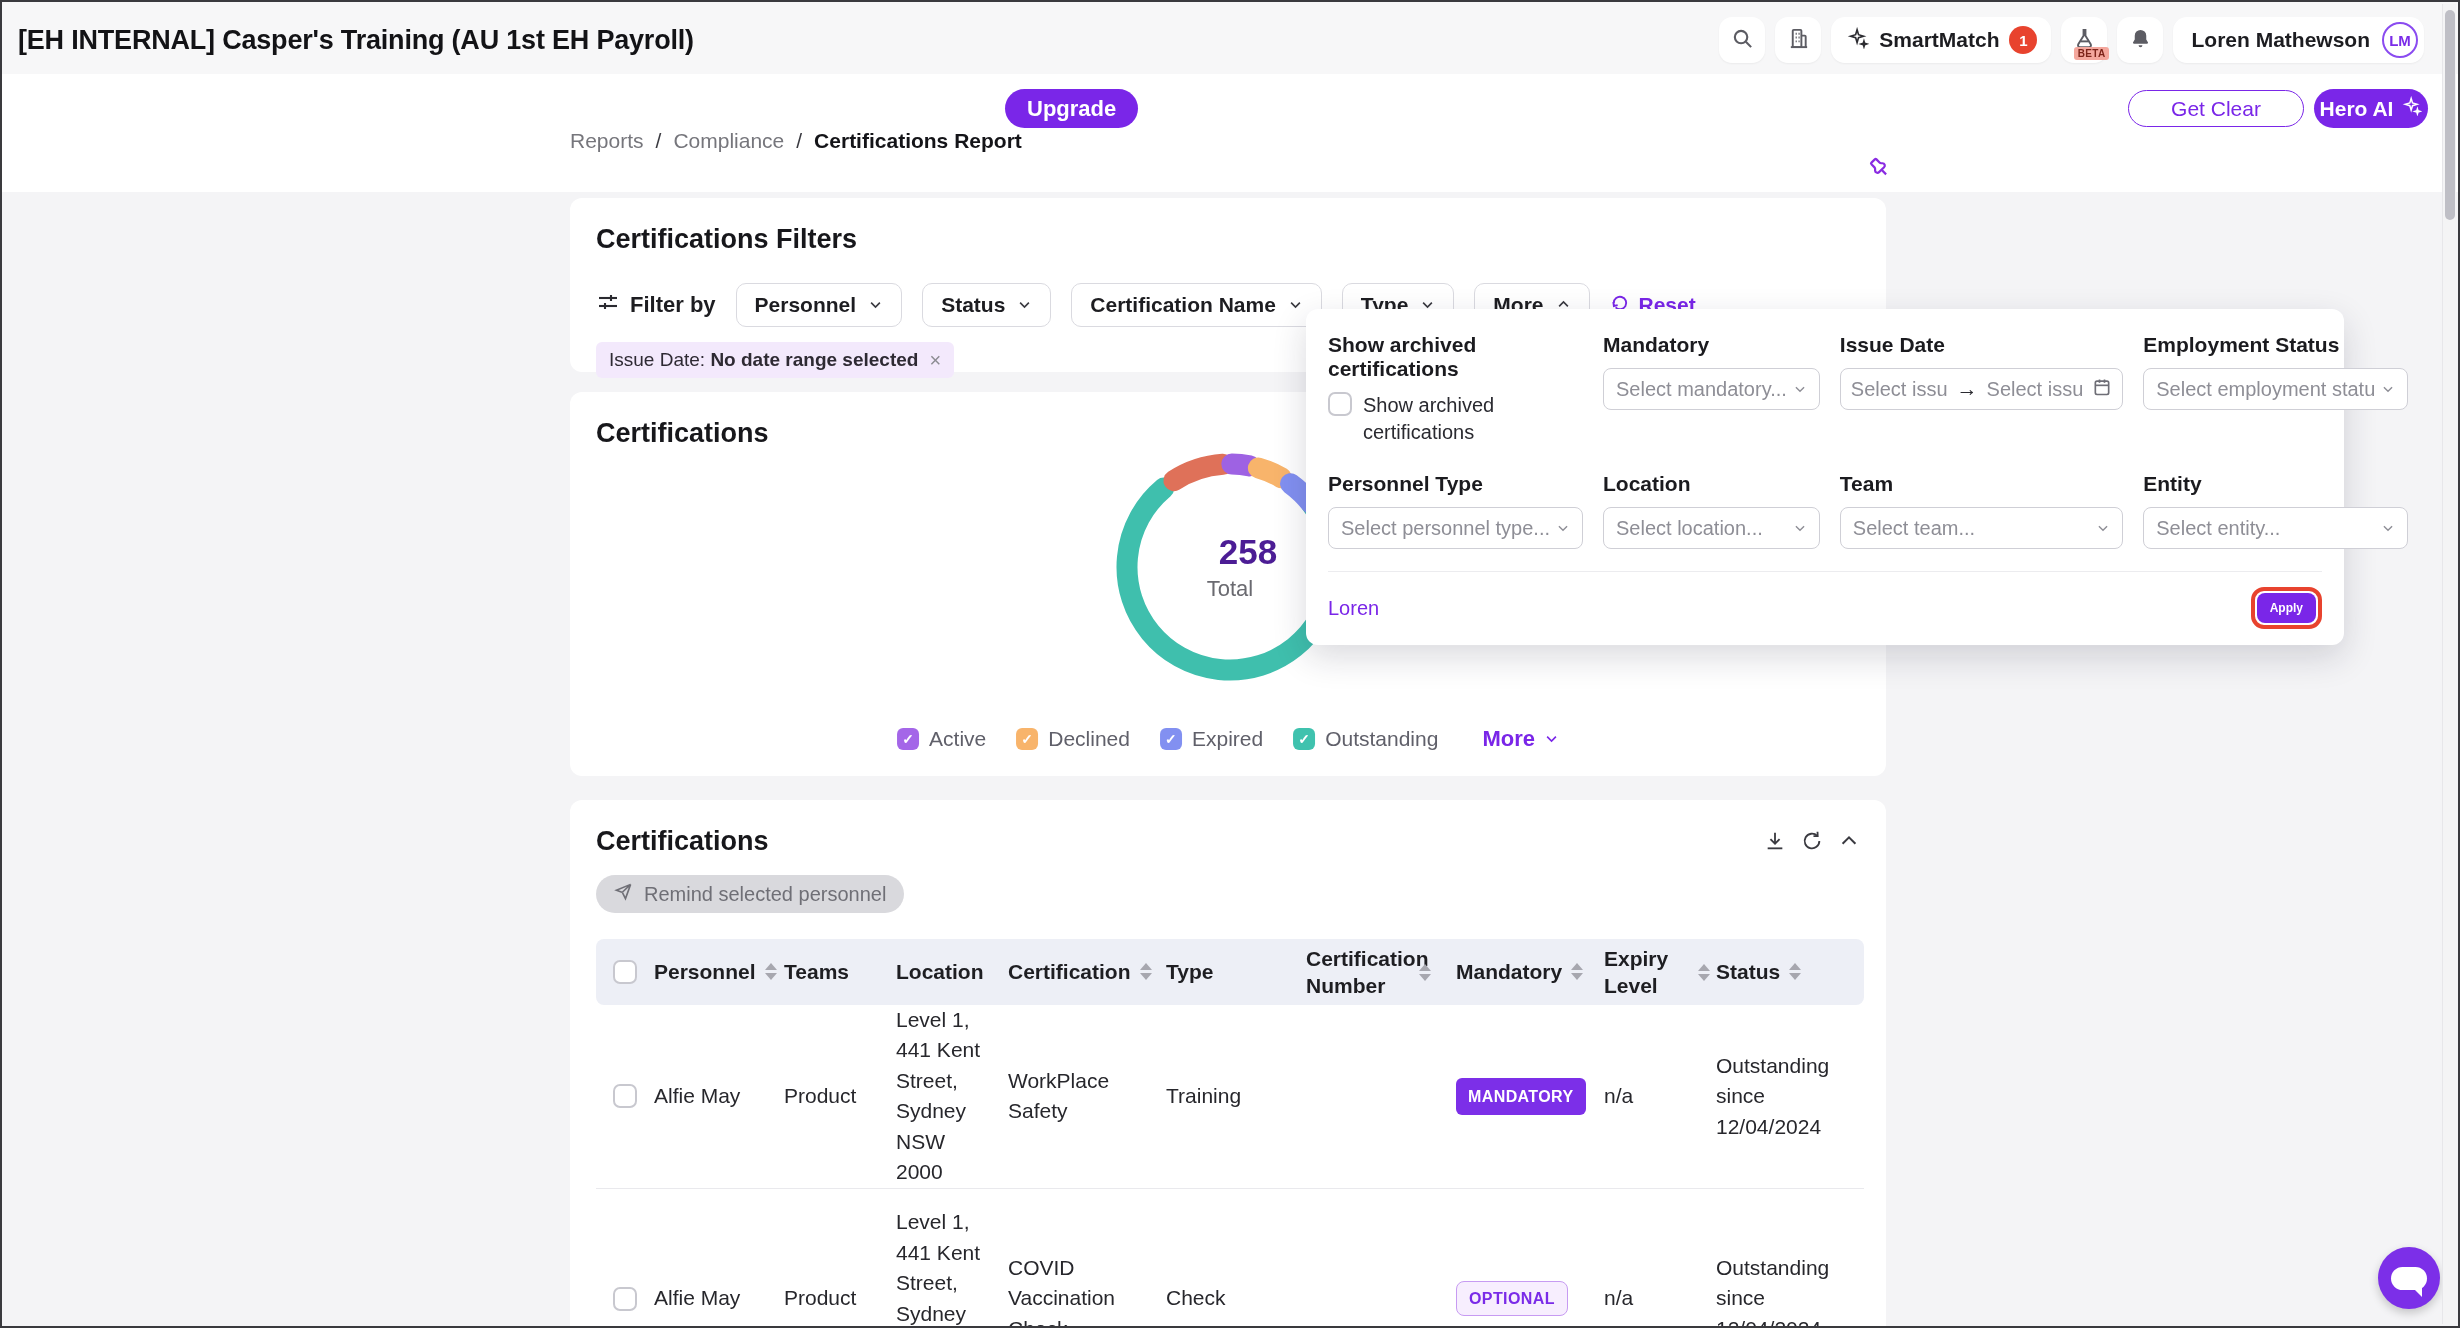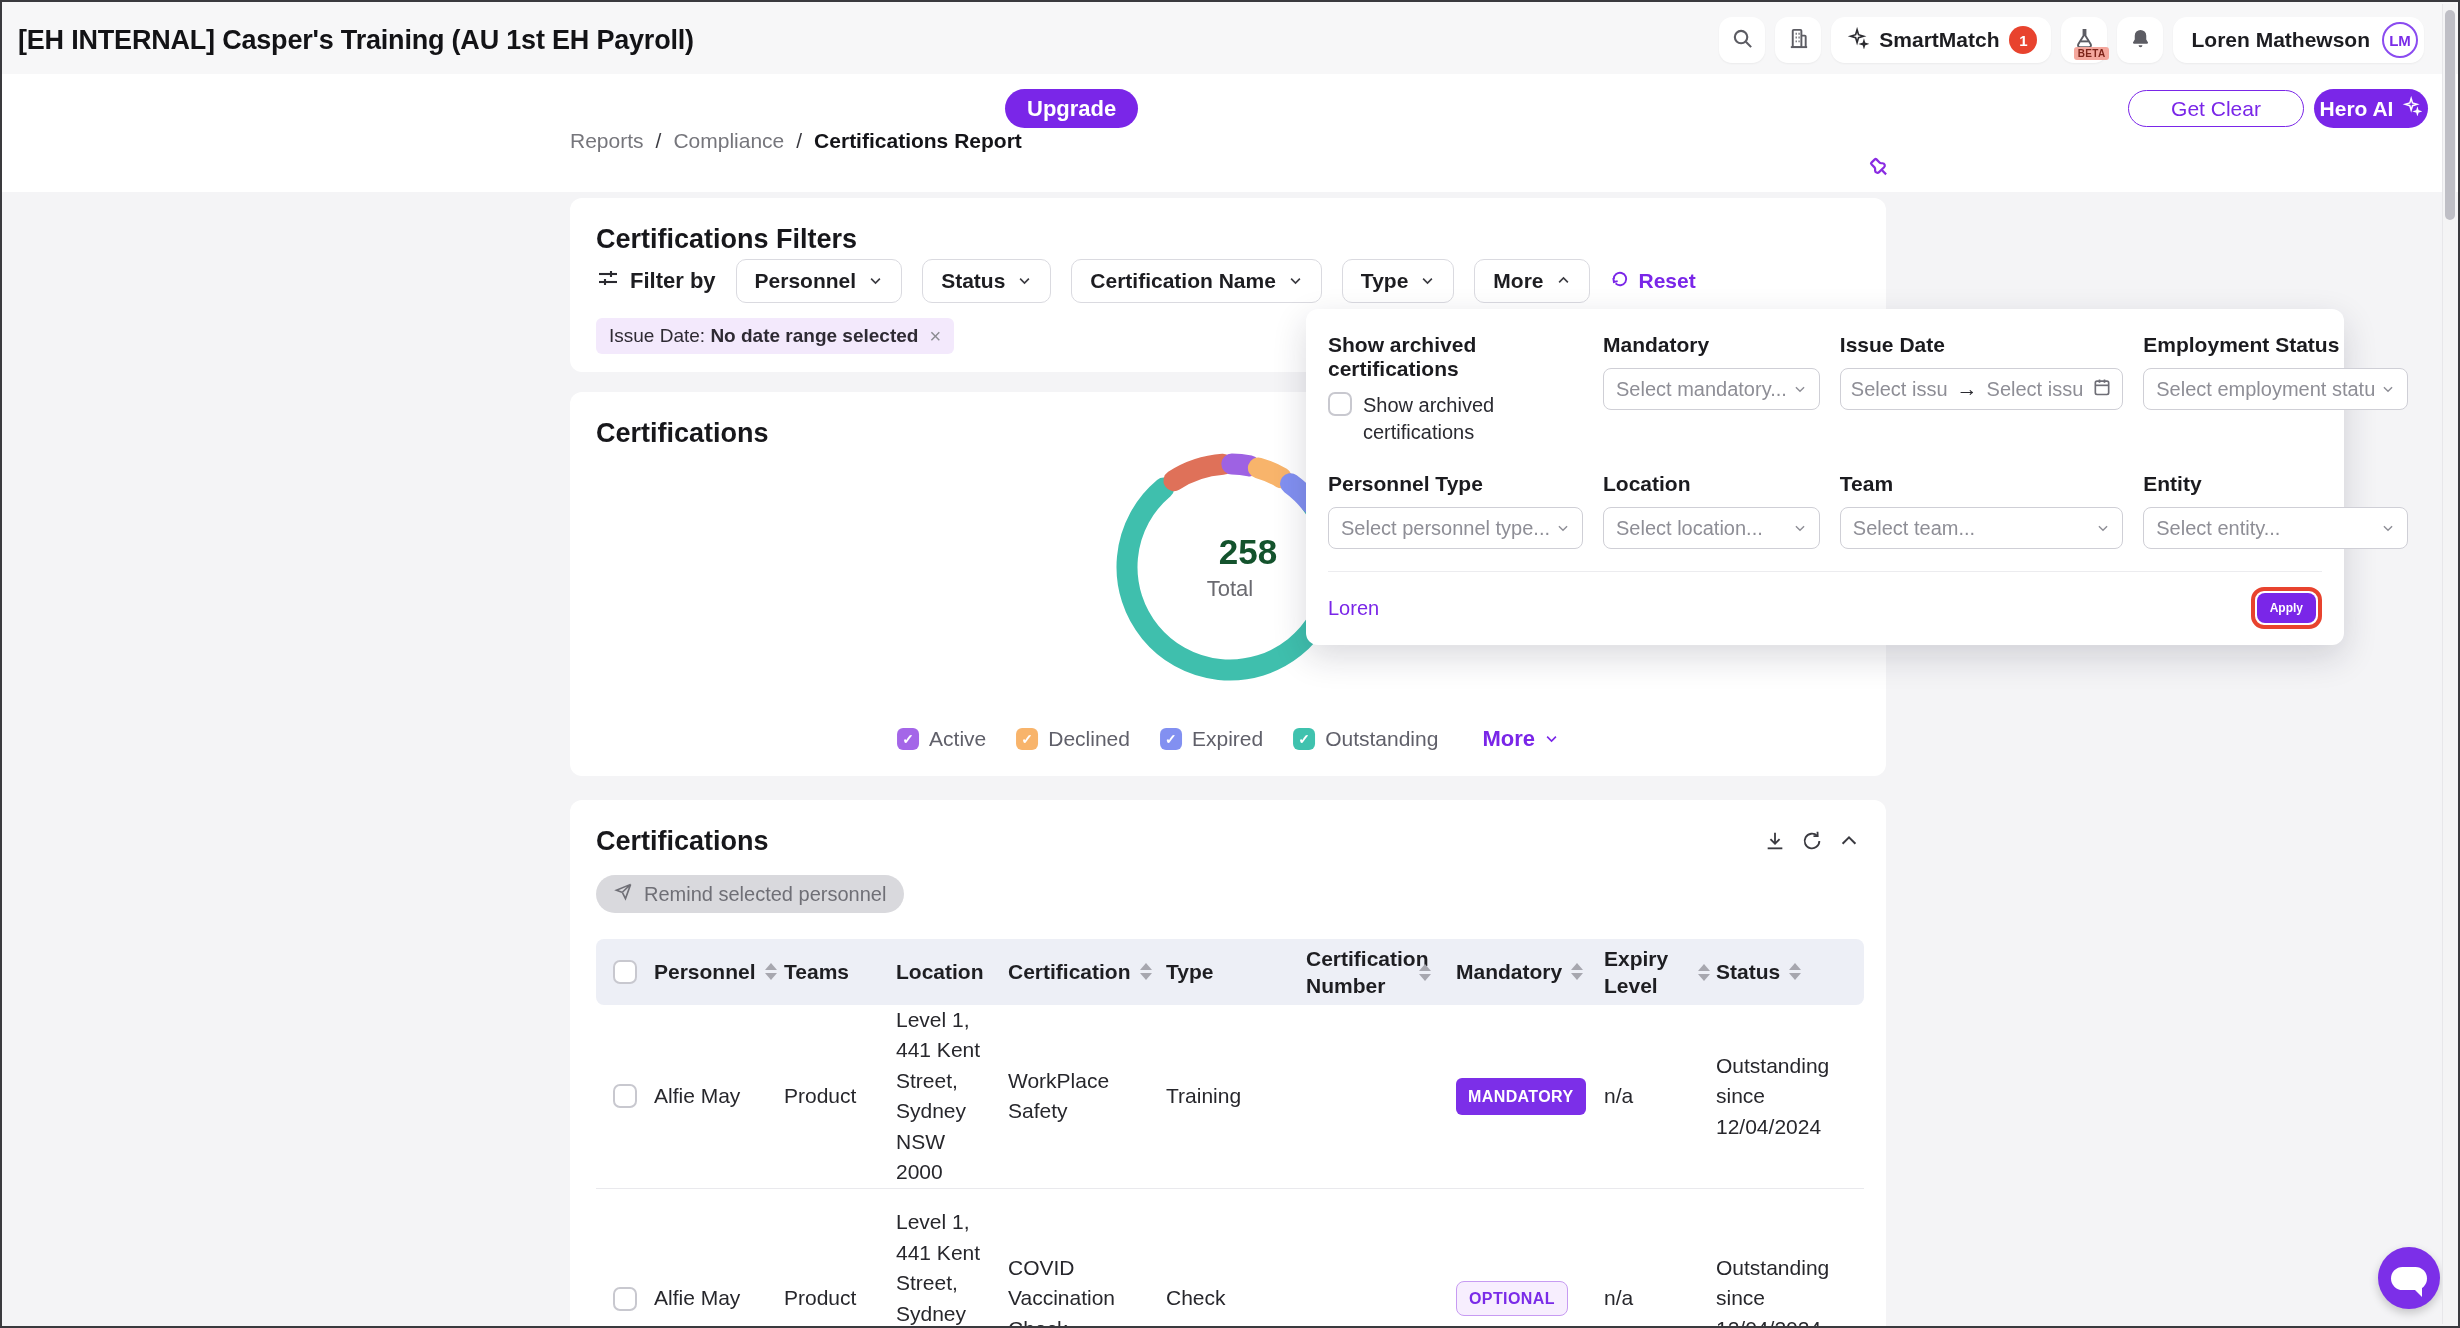--- a/index.html
+++ b/index.html
@@ -41,21 +41,21 @@
     color:#fff;font-size:21px;font-weight:700;display:flex;align-items:center;justify-content:center;gap:9px;cursor:pointer;}
   .heroai-btn svg{width:20px;height:20px;}
   
   .content-bg{position:absolute;left:0;top:190px;right:0;bottom:0;background:#F4F4F6;}
   .pin{position:absolute;left:1862px;top:150px;color:#8A2BE2;z-index:5;cursor:pointer;}
   .pin svg{width:28px;height:28px;transform:rotate(-44deg);}
   .card{position:absolute;left:568px;width:1316px;background:#fff;border-radius:12px;}
   .card h2{font-size:27px;font-weight:700;color:#17171b;}
   
   .card-filters{top:196px;height:174px;padding:26px;}
-  .filter-row{display:flex;align-items:center;gap:20px;margin-top:4px;}
+  .filter-row{display:flex;align-items:center;gap:20px;margin-top:28px;}
   .filterby{display:flex;align-items:center;gap:10px;font-size:22px;font-weight:700;}
   .filterby svg{width:24px;height:24px;color:#2a2a30;}
   .pill-btn{height:44px;padding:0 18px;border:1.5px solid #DADAE0;border-radius:10px;background:#fff;
     display:flex;align-items:center;gap:12px;font-size:21px;font-weight:700;color:#1d1d21;cursor:pointer;}
   .pill-btn svg{width:15px;height:15px;color:#3a3a40;}
   .reset-link{display:flex;align-items:center;gap:9px;color:#7A26E8;font-size:21px;font-weight:700;cursor:pointer;}
   .reset-link svg{width:20px;height:20px;}
   .chip-row{margin-top:15px;}
   .chip{display:inline-flex;align-items:center;gap:11px;background:#F3E9FC;border-radius:6px;
     padding:7px 13px;font-size:19px;color:#2E2A33;}
@@ -82,21 +82,21 @@
     align-items:center;justify-content:space-between;}
   .clear-link{color:#7A26E8;font-size:20px;cursor:pointer;}
   .apply-ring{border:4px solid #E8432E;border-radius:13px;padding:2px;display:inline-block;}
   .apply-btn{background:#7A26E8;color:#fff;font-size:12px;font-weight:700;border:none;border-radius:8px;
     padding:8px 13px;cursor:pointer;display:block;}
   
   .card-chart{top:390px;height:384px;padding:26px;}
   .donut-wrap{position:absolute;left:520px;top:35px;width:280px;height:280px;}
   .donut-center{position:absolute;left:0;top:0;width:280px;height:280px;display:flex;flex-direction:column;
     align-items:center;justify-content:center;gap:4px;pointer-events:none;}
-  .donut-value{font-size:35px;font-weight:700;color:#14532d;margin-left:36px;}
+  .donut-value{font-size:35px;font-weight:700;color:#4c1d95;margin-left:36px;}
   .donut-label{font-size:22px;color:#6a6a70;}
   .legend-row{position:absolute;left:50%;transform:translateX(-50%);bottom:24px;display:flex;
     align-items:center;gap:30px;white-space:nowrap;}
   .lg-item{display:flex;align-items:center;gap:10px;cursor:pointer;}
   .lg-box{width:22px;height:22px;border-radius:6px;position:relative;}
   .lg-box::after{content:"✓";position:absolute;left:0;top:0;width:100%;height:100%;display:flex;
     align-items:center;justify-content:center;color:#fff;font-size:14px;font-weight:700;}
   .lg-0{background:#A466E8;} .lg-1{background:#F8B46B;} .lg-2{background:#8290F1;} .lg-3{background:#3FC2AE;}
   .lg-label{font-size:21px;color:#60606a;}
   .lg-more{display:flex;align-items:center;gap:9px;color:#7A26E8;font-size:22px;font-weight:700;cursor:pointer;margin-left:14px;}

